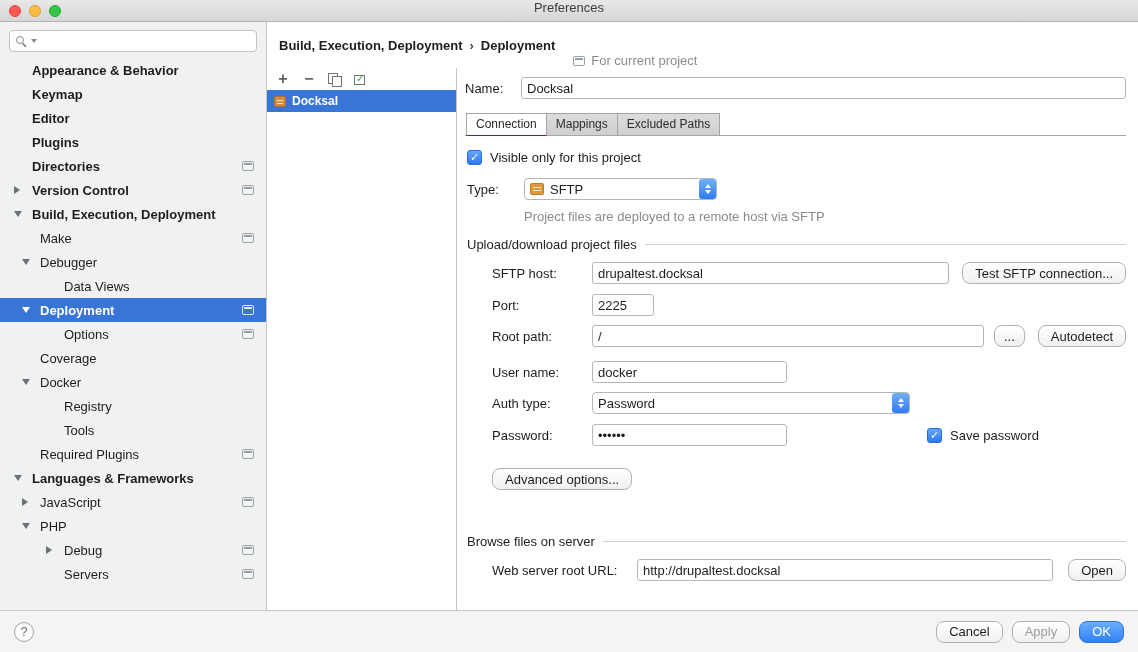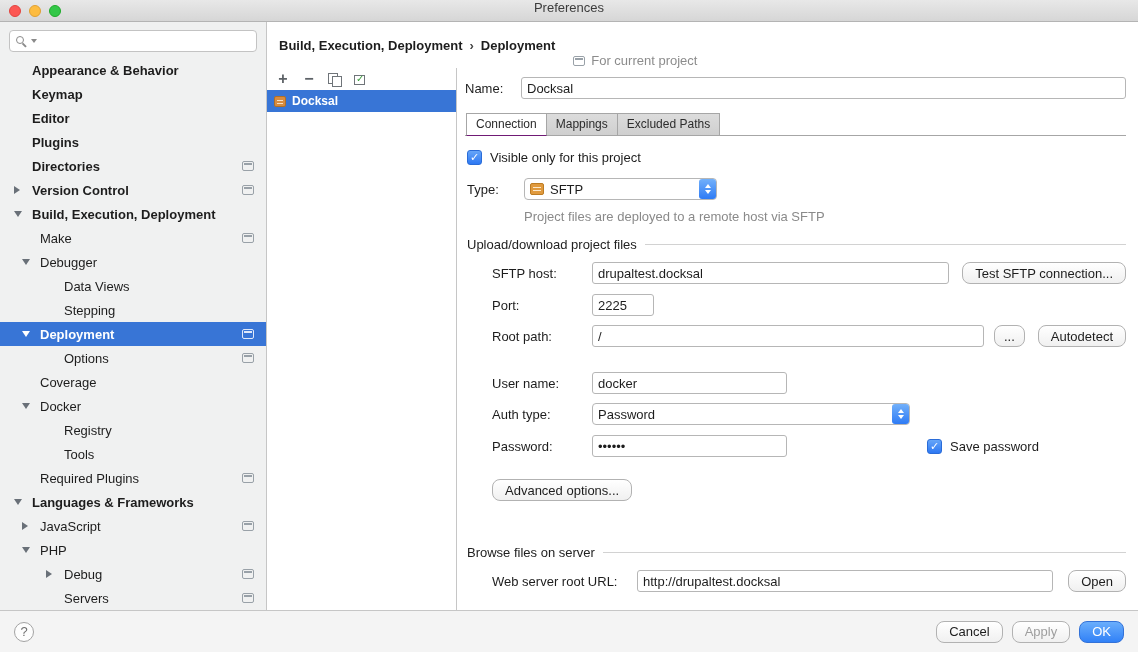--- a/index.html
+++ b/index.html
@@ -114,21 +114,21 @@
   .section { margin-top:13px; display:flex; align-items:center; gap:8px; color:#222; }
   .section .hr { flex:1; height:1px; background:#d2d2d2; }
 
   .frow { display:flex; align-items:center; margin-top:10px; padding-left:25px; }
   .frow label { flex:0 0 100px; width:100px; }
   .frow label.wide { flex:0 0 145px; width:145px; }
   .grow { flex:1; min-width:0; }
   .w62 { width:62px; }
   .w195 { width:195px; }
   .gap13 { flex:0 0 13px; } .gap10 { flex:0 0 10px; } .gap15 { flex:0 0 15px; }
-  .mt25 { margin-top:25px; } .mt9 { margin-top:9px; } .mt22 { margin-top:22px; } .mt44 { margin-top:44px; }
+  .mt25 { margin-top:14px; } .mt9 { margin-top:9px; } .mt22 { margin-top:22px; } .mt44 { margin-top:44px; }
   .cb-inline { display:flex; align-items:center; gap:8px; margin-left:140px; }
 
   button.btn { height:22px; padding:0 12px; border:1px solid #b2b2b2; border-radius:8px;
                background:linear-gradient(#ffffff,#f0f0f0); color:#1d1d1d;
                font:13px "Liberation Sans","DejaVu Sans",sans-serif; }
   button.btn.sm { padding:0 9px; }
   button.btn.primary { background:linear-gradient(#6aaefc,#3181f7); border-color:#3372d8; color:#fff; }
   button.btn.disabled { color:#9e9e9e; }
 
   
@@ -202,24 +202,20 @@
         </div>
         <div class="tree-row lvl1">
           <span class="tw">
               <i class="arr down"></i>
             </span>
           <span class="lbl">Debugger</span>
         </div>
         <div class="tree-row lvl2">
           <span class="tw"></span>
           <span class="lbl">Data Views</span>
-        </div>
-        <div class="tree-row lvl2">
-          <span class="tw"></span>
-          <span class="lbl">Stepping</span>
         </div>
         <div class="tree-row lvl1 selected">
           <span class="tw">
               <i class="arr down"></i>
             </span>
           <span class="lbl">Deployment</span>
           <span class="screen-icon"></span>
         </div>
         <div class="tree-row lvl2">
           <span class="tw"></span>

